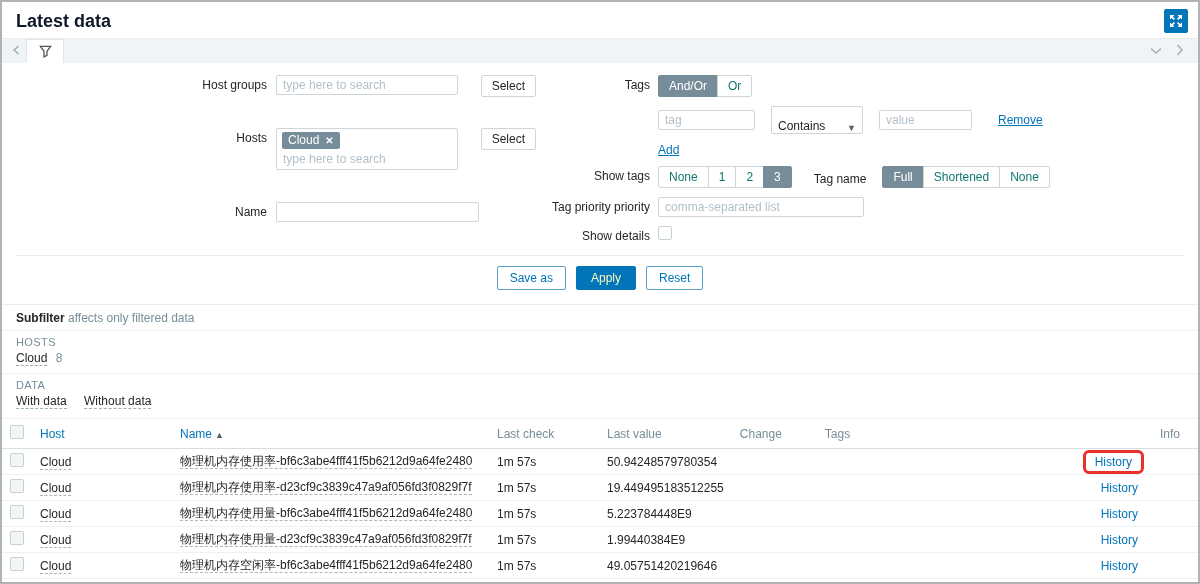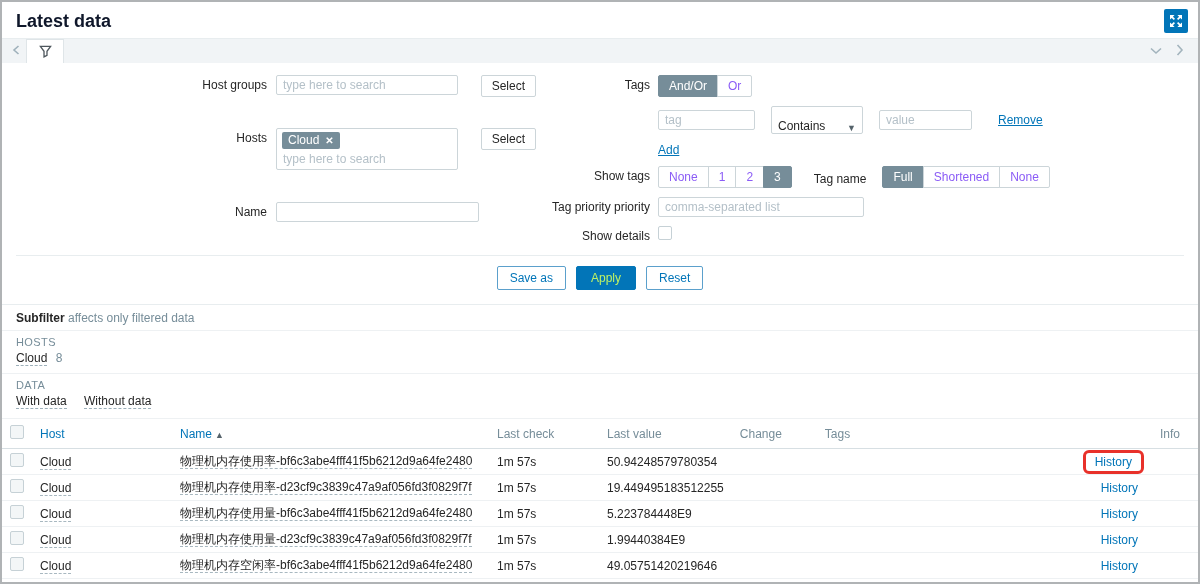--- a/index.html
+++ b/index.html
@@ -74,21 +74,21 @@
   }
   .chip {
     display: inline-flex; align-items: center; gap: 6px;
     background: #768d99; color: #fff; border-radius: 2px;
     padding: 1px 6px; font-size: 12px; line-height: 15px;
   }
   .chip .x { font-size: 10px; cursor: pointer; font-weight: bold; }
   .ms-placeholder { color: #b4c0c8; padding: 3px 1px 0; }
   .segmented { display: inline-flex; }
   .seg {
-    padding: 3px 10px; border: 1px solid #ccd5d9; background: #fff; color: #8b5cf6;
+    padding: 3px 10px; border: 1px solid #ccd5d9; background: #fff; color: #0f766e;
     margin-left: -1px; cursor: pointer; font-size: 12px; line-height: 14px; white-space: nowrap;
   }
   .seg:first-child { margin-left: 0; border-radius: 2px 0 0 2px; }
   .seg:last-child { border-radius: 0 2px 2px 0; }
   .seg.selected { background: #768d99; border-color: #768d99; color: #fff; }
   .select-box {
     height: 28px; width: 92px; border: 1px solid #ccd5d9; border-radius: 2px;
     display: inline-flex; align-items: flex-end; justify-content: space-between;
     padding: 0 6px; background: #fff; cursor: pointer;
   }
@@ -104,21 +104,21 @@
   
   .filter-buttons {
     border-top: 1px solid #e8edef; margin: 8px 14px 0;
     padding: 10px 0 14px; display: flex; justify-content: center; gap: 10px;
   }
   .btn-outline {
     padding: 4px 12px; background: #fff; border: 1px solid #5ba0cc; color: #0275b8;
     border-radius: 2px; font: 12px "Liberation Sans", sans-serif; cursor: pointer;
   }
   .btn-primary {
-    padding: 4px 14px; background: #0275b8; border: 1px solid #0275b8; color: #bef264;
+    padding: 4px 14px; background: #0275b8; border: 1px solid #0275b8; color: #fef9c3;
     border-radius: 2px; font: 12px "Liberation Sans", sans-serif; cursor: pointer;
   }
   
   .subfilter-header {
     border-top: 1px solid #e8edef; padding: 6px 14px 5px; color: #768d99;
   }
   .subfilter-header b { color: #262626; font-weight: bold; }
   .sub-block { border-top: 1px solid #eef1f3; padding: 5px 14px 8px; }
   .sub-heading { color: #768d99; font-size: 11px; letter-spacing: .4px; margin-bottom: 3px; }
   .sub-link {

